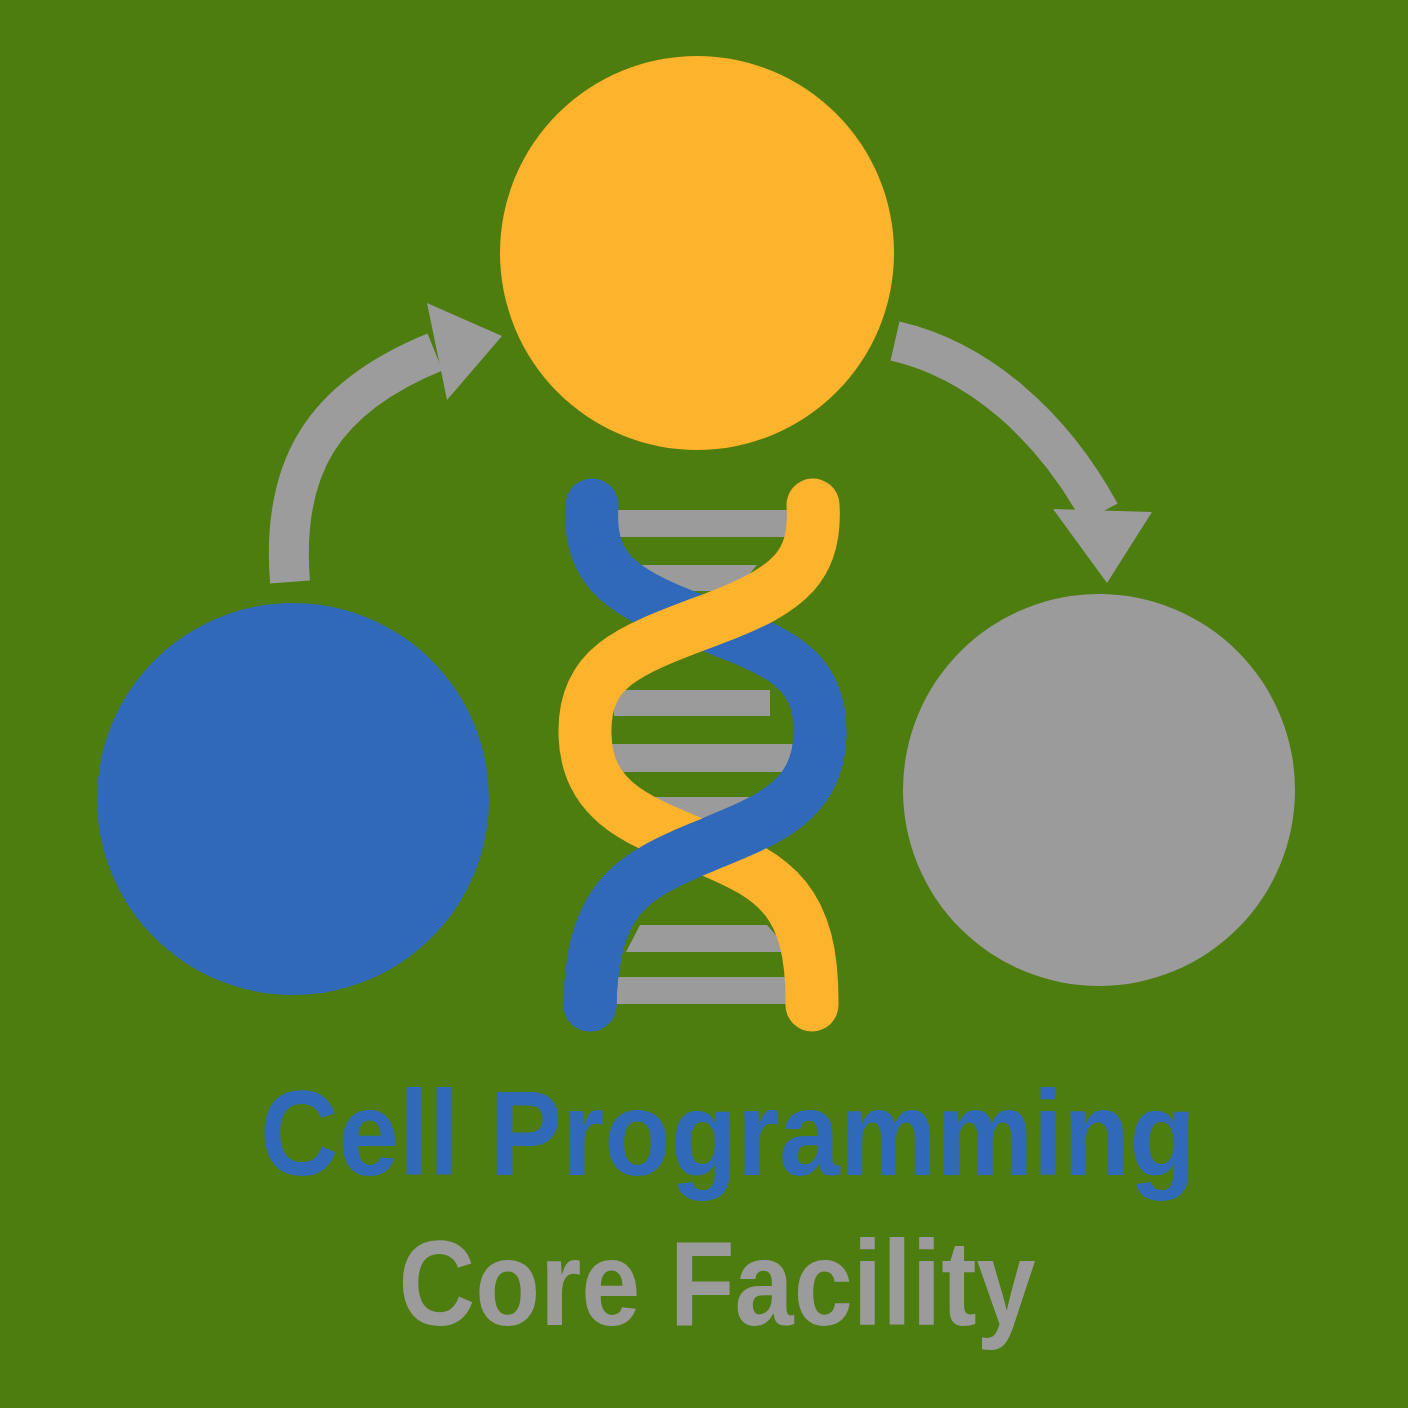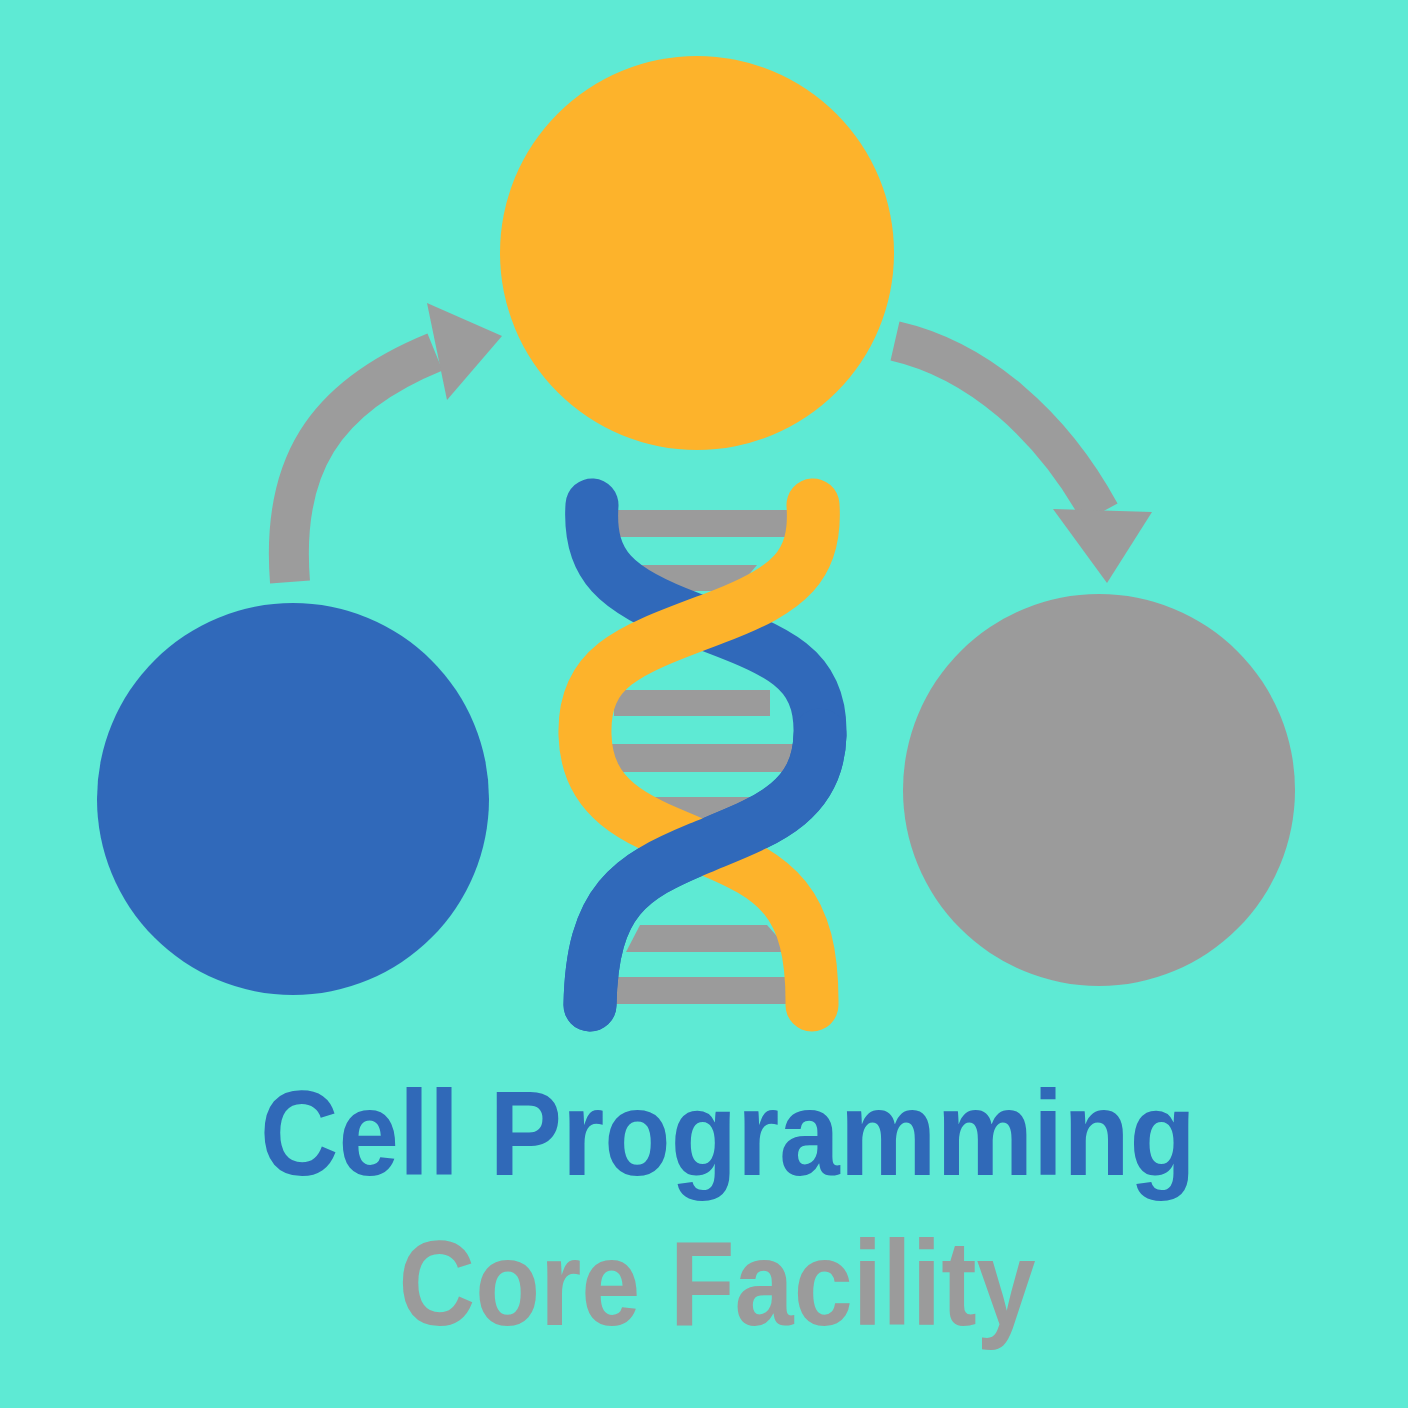--- a/index.html
+++ b/index.html
@@ -8,21 +8,21 @@
     background: #FFFFFF;
     width: 1408px;
     height: 1408px;
     overflow: hidden;
     font-family: "Liberation Sans", sans-serif;
   }
   .logo-stage {
     position: relative;
     width: 1408px;
     height: 1408px;
-    background: #5eead4;
+    background: #4d7c0f;
   }
   .logo-stage svg {
     display: block;
     width: 1408px;
     height: 1408px;
   }
   .logo-title {
     font-family: "Liberation Sans", "DejaVu Sans", sans-serif;
     font-weight: bold;
   }

